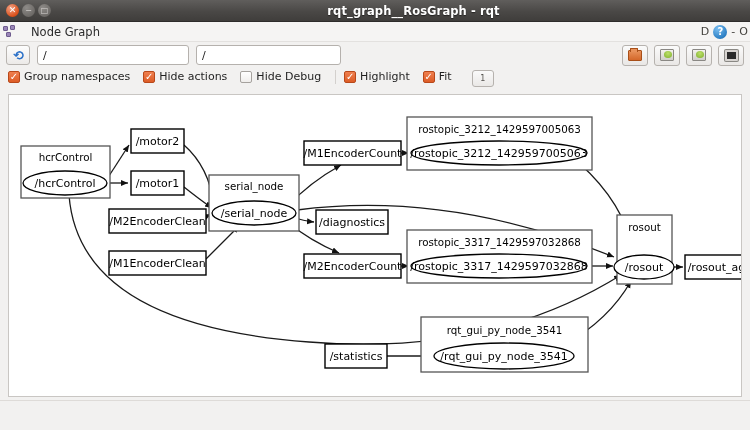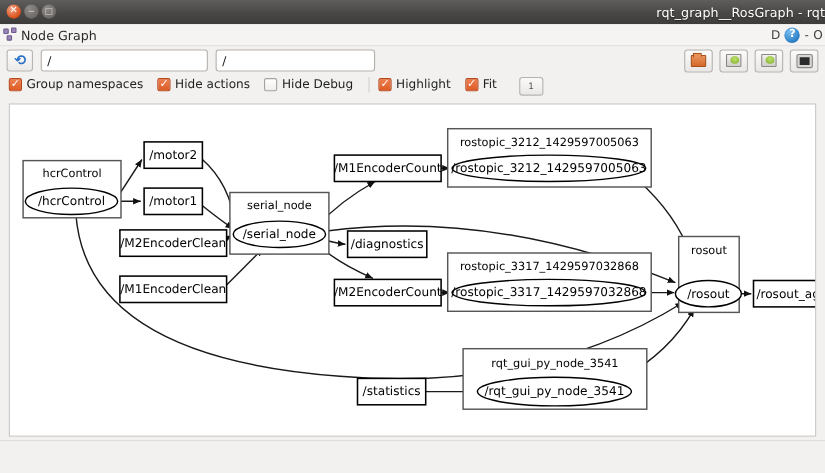--- a/index.html
+++ b/index.html
@@ -31,22 +31,22 @@
   }
   .wbtn.close {
     background: radial-gradient(circle at 35% 30%, #f4a285, #d94f19 70%, #b03c10);
     color: #fff; font-size: 9px; font-weight: bold;
   }
   .wbtn.min, .wbtn.max {
     background: radial-gradient(circle at 35% 30%, #8e8b88, #6d6a67 70%, #575451);
     color: #d8d5d2;
   }
   .title-text {
-    flex: 1; text-align: right; margin-left: 26px;
-    color: #ffffff; font-size: 11.5px; font-weight: normal;
+    flex: 1; text-align: center; margin-left: 26px;
+    color: #ffffff; font-size: 11.5px; font-weight: bold;
     letter-spacing: 0.1px;
     text-shadow: 0 1px 1px rgba(0,0,0,.5);
   }
 
   
   .dockheader {
     position: absolute; left: 0; top: 22px; width: 750px; height: 20px;
     background: #f5f4f3;
     display: flex; align-items: center;
     border-bottom: 1px solid #e3e1df;
@@ -55,21 +55,21 @@
     margin-left: 3px; width: 13px; height: 13px; position: relative;
   }
   .dock-icon i {
     position: absolute; display: block; background: #9a86b8;
     border: 1px solid #6f5c8e; border-radius: 1px;
   }
   .dock-icon i:nth-child(1) { left: 0; top: 1px; width: 5px; height: 5px; }
   .dock-icon i:nth-child(2) { left: 7px; top: 0; width: 5px; height: 5px; }
   .dock-icon i:nth-child(3) { left: 3px; top: 7px; width: 5px; height: 5px; }
   .dock-title {
-    font-size: 11.5px; color: #2b2b2b; margin-left: 3px;
+    font-size: 11.5px; color: #2b2b2b; margin-left: 15px;
   }
   .dock-right {
     margin-left: auto; margin-right: 2px;
     display: flex; align-items: center; gap: 4px;
     font-size: 11px; color: #45433f;
   }
   .help-badge {
     width: 14px; height: 14px; border-radius: 50%;
     background: radial-gradient(circle at 35% 28%, #79bdf0, #2c7fc4 70%, #1d62a0);
     color: #fff; font-size: 10px; font-weight: bold;

